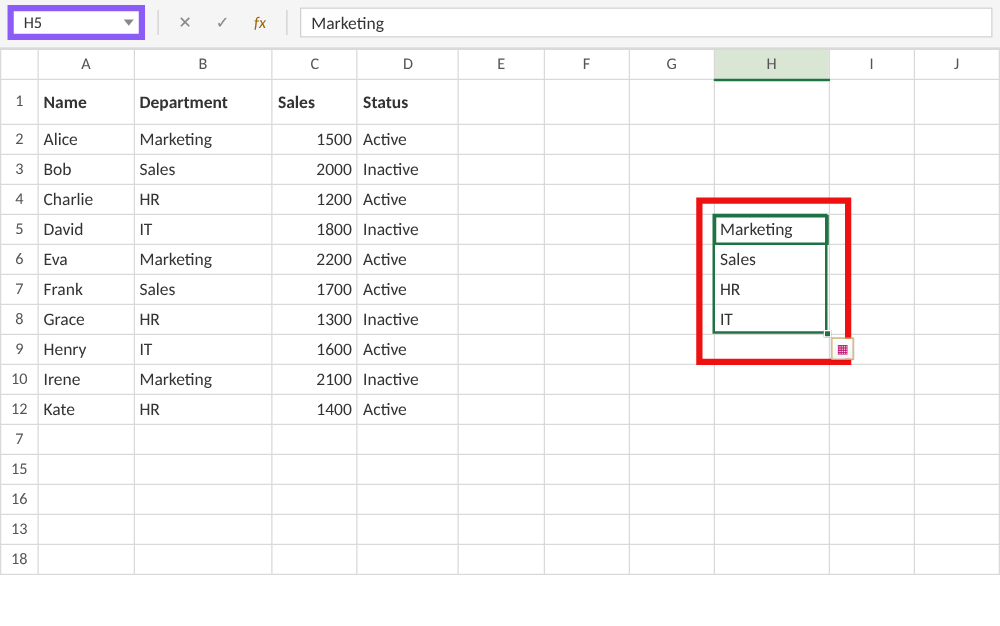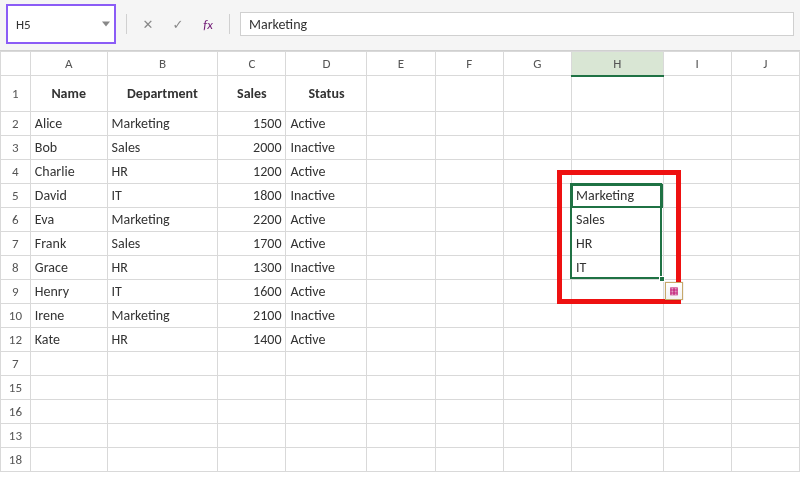--- a/index.html
+++ b/index.html
@@ -18,44 +18,44 @@
     display: flex;
     align-items: center;
     gap: 8px;
     padding: 4px 6px 6px 6px;
     border-bottom: 1px solid #d0d0d0;
     background: #f5f5f5;
   }
   .name-box {
     position: relative;
     width: 110px;
-    height: 40px;
+    height: 28px;
     background: #fff;
-    border: 2px solid #8b5cf6;
+    border: 5px solid #8b5cf6;
     display: flex;
     align-items: center;
     padding: 0 18px 0 8px;
     font-size: 13px;
   }
   .name-box .dd {
     position: absolute;
     right: 4px; top: 50%;
     transform: translateY(-50%);
     width: 0; height: 0;
     border-left: 4px solid transparent;
     border-right: 4px solid transparent;
     border-top: 5px solid #888;
   }
   .fn-btn {
     width: 22px; height: 22px;
     display: flex; align-items: center; justify-content: center;
     color: #888;
     font-size: 13px;
   }
-  .fn-btn.fx { font-style: italic; color: #701a75; }
+  .fn-btn.fx { font-style: italic; color: #a16207; }
   .sep {
     width: 1px; height: 20px; background: #d0d0d0;
     margin: 0 2px;
   }
   .formula-input {
     flex: 1;
     height: 24px;
     background: #fff;
     border: 1px solid #d0d0d0;
     padding: 0 8px;
@@ -106,21 +106,21 @@
   }
   
   th.corner {
     background: #f0f0f0;
     width: 28px;
   }
 
   
   tr.dataheader td {
     font-weight: bold;
-    text-align: center;
+    text-align: left;
     height: 36px;
   }
 
   
   td.num { text-align: right; padding-right: 6px; }
 
   
   col.rh { width: 28px; }
   col.A { width: 72px; }
   col.B { width: 104px; }

